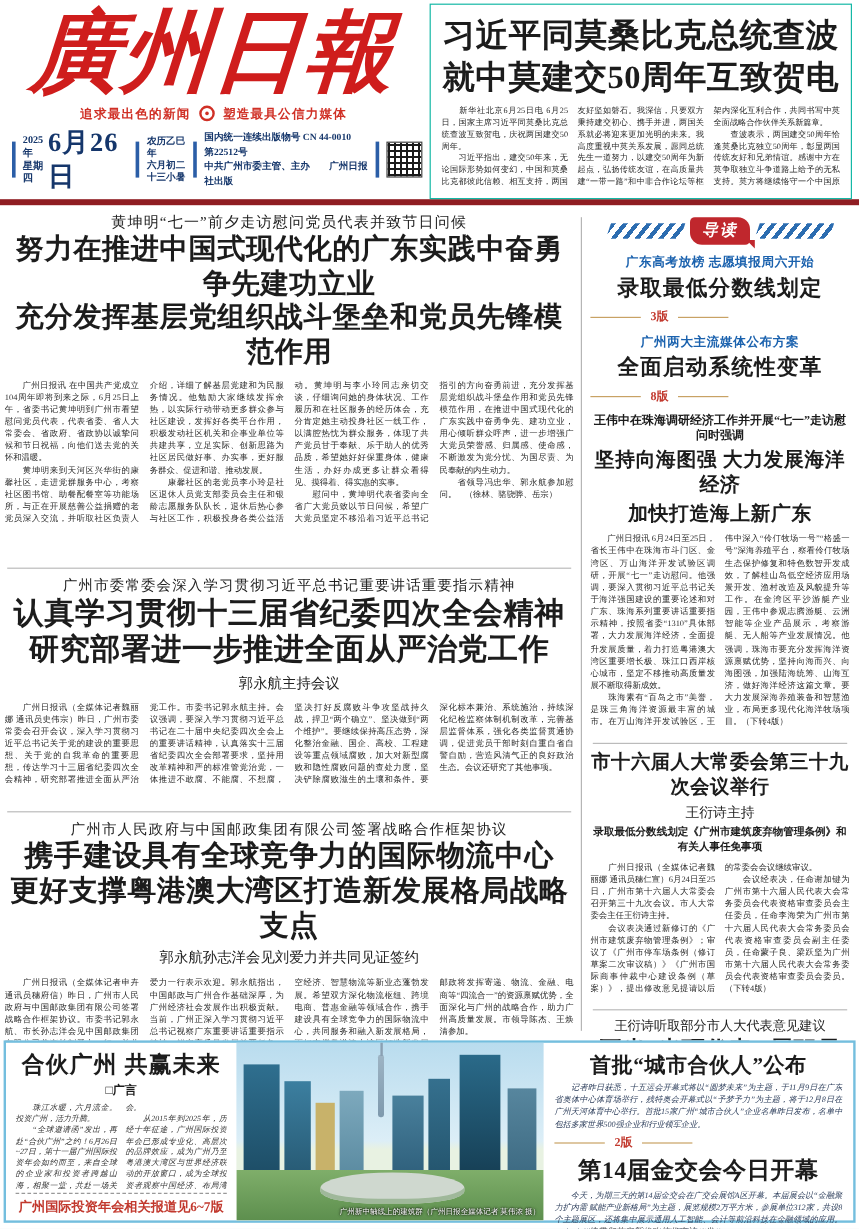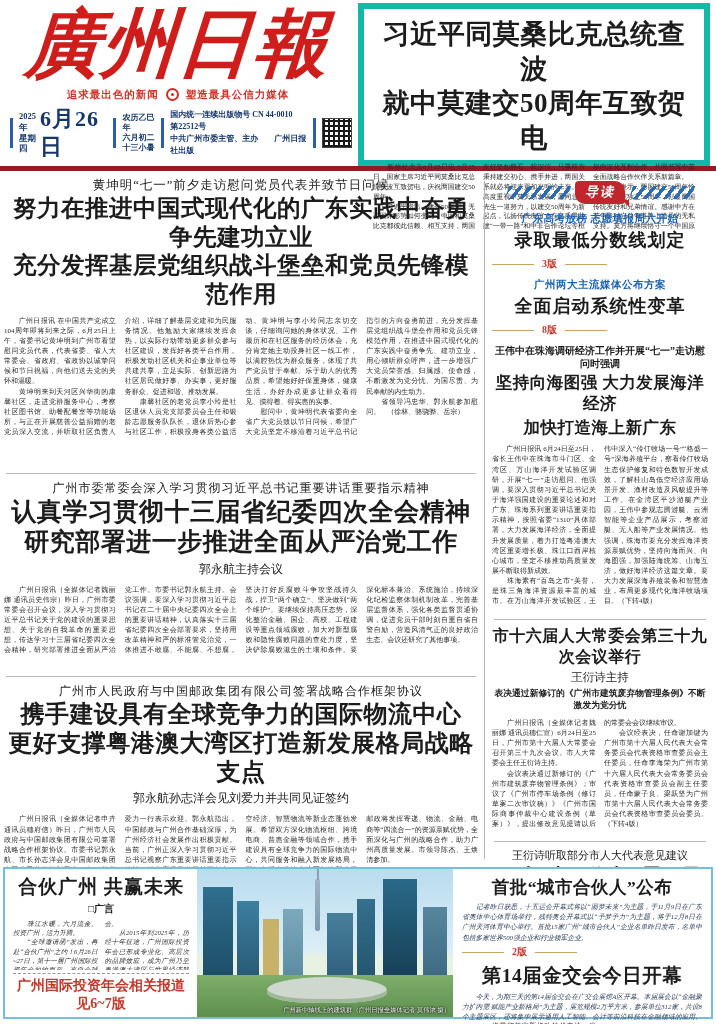--- a/index.html
+++ b/index.html
@@ -18,21 +18,21 @@
   .dseg { line-height:1.25; }
   .dsmall { font-size:8.5px; font-weight:bold; }
   .dbig { font-size:22px; font-weight:bold; letter-spacing:1px; }
   .dlunar { font-size:8px; font-weight:bold; }
   .dpub { font-size:8px; font-weight:bold; line-height:1.5; }
   .qr { width:30px; height:30px; flex:0 0 auto; border:1px solid #444;
         background-image:repeating-linear-gradient(0deg,#1a1a1a 0 2px,transparent 2px 5px),
                          repeating-linear-gradient(90deg,#1a1a1a 0 2px,#fff 2px 5px); }
 
   
-  .xi-box { width:352px; margin:3px 3px 0 2px; border:6px solid #14b8a6; padding:8px 9px 5px; }
+  .xi-box { width:352px; margin:3px 3px 0 2px; border:1px solid #14b8a6; padding:8px 9px 5px; }
   .xi-h { font-size:27px; font-weight:bold; text-align:center; line-height:1.28; letter-spacing:0.5px; }
   .xi-body { margin-top:7px; font-size:6.8px; line-height:1.45; text-align:justify; column-count:3; column-gap:8px; height:72px; overflow:hidden; white-space:pre-line; color:#2a2a2a; }
 
   .red-rule { height:5px; background:#8f1d22; margin:0 0 2px; }
 
   
   .main { display:flex; height:694px; }
   .left-col { width:484px; padding:4px 6px 0 4px; }
   .v-rule { width:1px; background:#b5b5b5; margin:8px 0; }
   .right-col { width:229px; padding:6px 6px 0 7px; }
@@ -65,21 +65,21 @@
   .body2 { margin-top:6px; font-size:7px; line-height:1.45; text-align:justify; column-count:2; column-gap:8px; overflow:hidden; white-space:pre-line; color:#2a2a2a; }
   .rb1 { height:168px; } .rb2 { height:116px; } .rb3 { height:112px; }
 
   
   .bottom-box { position:absolute; left:3px; right:3px; bottom:5px; height:152px; border:2px solid #74bede; display:flex; background:#fff; }
   .feat { width:192px; padding:5px 8px 4px; display:flex; flex-direction:column; }
   .feat-title { text-align:center; font-weight:bold; font-size:19px; letter-spacing:1px; }
   .feat-author { text-align:center; font-size:10px; font-weight:bold; margin-top:2px; }
   .feat-body { margin-top:3px; font-size:6.6px; line-height:1.4; text-align:justify; column-count:2; column-gap:7px; height:88px; overflow:hidden; white-space:pre-line; color:#333; font-style:italic; }
   .feat-div { border:none; border-top:1px dashed #999; margin:3px 0 3px; }
-  .feat-note { text-align:center; color:#c2392e; font-weight:bold; font-size:14px; }
+  .feat-note { text-align:center; color:#c2392e; font-weight:bold; font-size:11px; }
 
   .photo { width:256px; position:relative; overflow:hidden; background:linear-gradient(#b9dcee 0%, #dceef7 55%, #e8f2e2 60%); flex:0 0 auto; }
   .bld { position:absolute; bottom:38px; }
   .tower { position:absolute; left:118px; bottom:86px; width:5px; height:52px; background:linear-gradient(#9db4c4,#7e99ad); border-radius:2px; }
   .tower::after { content:""; position:absolute; left:1.5px; top:-12px; width:2px; height:13px; background:#8aa0b2; }
   .green { position:absolute; left:0; right:0; bottom:0; height:42px; background:linear-gradient(#7fae6a,#5d8f4e); }
   .mall { position:absolute; bottom:14px; left:70px; width:120px; height:26px; background:#cfd8cf; border-radius:50% 50% 40% 40%; box-shadow:inset 0 -4px 0 #9fb89a; }
   .photo-cap { position:absolute; right:3px; bottom:2px; font-size:6.3px; color:#fff; text-shadow:0 0 2px #000, 0 0 2px #000; }
 
   .bt-right { flex:1; padding:6px 9px 4px; display:flex; flex-direction:column; }
@@ -207,21 +207,21 @@
         <div class="r-head">加快打造海上新广东</div>
         <div class="body2 rb1">　　广州日报讯 6月24日至25日，省长王伟中在珠海市斗门区、金湾区、万山海洋开发试验区调研，开展“七一”走访慰问。他强调，要深入贯彻习近平总书记关于海洋强国建设的重要论述和对广东、珠海系列重要讲话重要指示精神，按照省委“1310”具体部署，大力发展海洋经济，全面提升发展质量，着力打造粤港澳大湾区重要增长极、珠江口西岸核心城市，坚定不移推动高质量发展不断取得新成效。
 　　珠海素有“百岛之市”美誉，是珠三角海洋资源最丰富的城市。在万山海洋开发试验区，王伟中深入“伶仃牧场一号”“格盛一号”深海养殖平台，察看伶仃牧场生态保护修复和特色数智开发成效，了解桂山岛低空经济应用场景开发、渔村改造及风貌提升等工作。在金湾区平沙游艇产业园，王伟中参观志腾游艇、云洲智能等企业产品展示，考察游艇、无人船等产业发展情况。他强调，珠海市要充分发挥海洋资源禀赋优势，坚持向海而兴、向海图强，加强陆海统筹、山海互济，做好海洋经济这篇文章。要大力发展深海养殖装备和智慧渔业，布局更多现代化海洋牧场项目。（下转4版）</div>
       </article>
 
       <hr class="hdiv">
 
       <article>
         <div class="r-head r-head2">市十六届人大常委会第三十九次会议举行</div>
         <div class="r-sub">王衍诗主持</div>
-        <div class="r-subsub">表决通过新修订的《广州市建筑废弃物管理条例》不断激发为党分忧</div>
+        <div class="r-subsub">录取最低分数线划定《广州市建筑废弃物管理条例》和有关人事任免事项</div>
         <div class="body2 rb2">　　广州日报讯（全媒体记者魏丽娜 通讯员穗仁宣）6月24日至25日，广州市第十六届人大常委会召开第三十九次会议。市人大常委会主任王衍诗主持。
 　　会议表决通过新修订的《广州市建筑废弃物管理条例》；审议了《广州市停车场条例（修订草案二次审议稿）》《广州市国际商事仲裁中心建设条例（草案）》，提出修改意见提请以后的常委会会议继续审议。
 　　会议经表决，任命谢加键为广州市第十六届人民代表大会常务委员会代表资格审查委员会主任委员，任命李海荣为广州市第十六届人民代表大会常务委员会代表资格审查委员会副主任委员，任命蒙子良、梁跃坚为广州市第十六届人民代表大会常务委员会代表资格审查委员会委员。（下转4版）</div>
       </article>
 
       <hr class="hdiv">
 
       <article>
         <div class="r-kicker" style="font-size:11px;font-weight:normal">王衍诗听取部分市人大代表意见建议</div>
         <div class="r-head" style="font-size:19px">不当“光环代表” 履职尽责为民</div>

